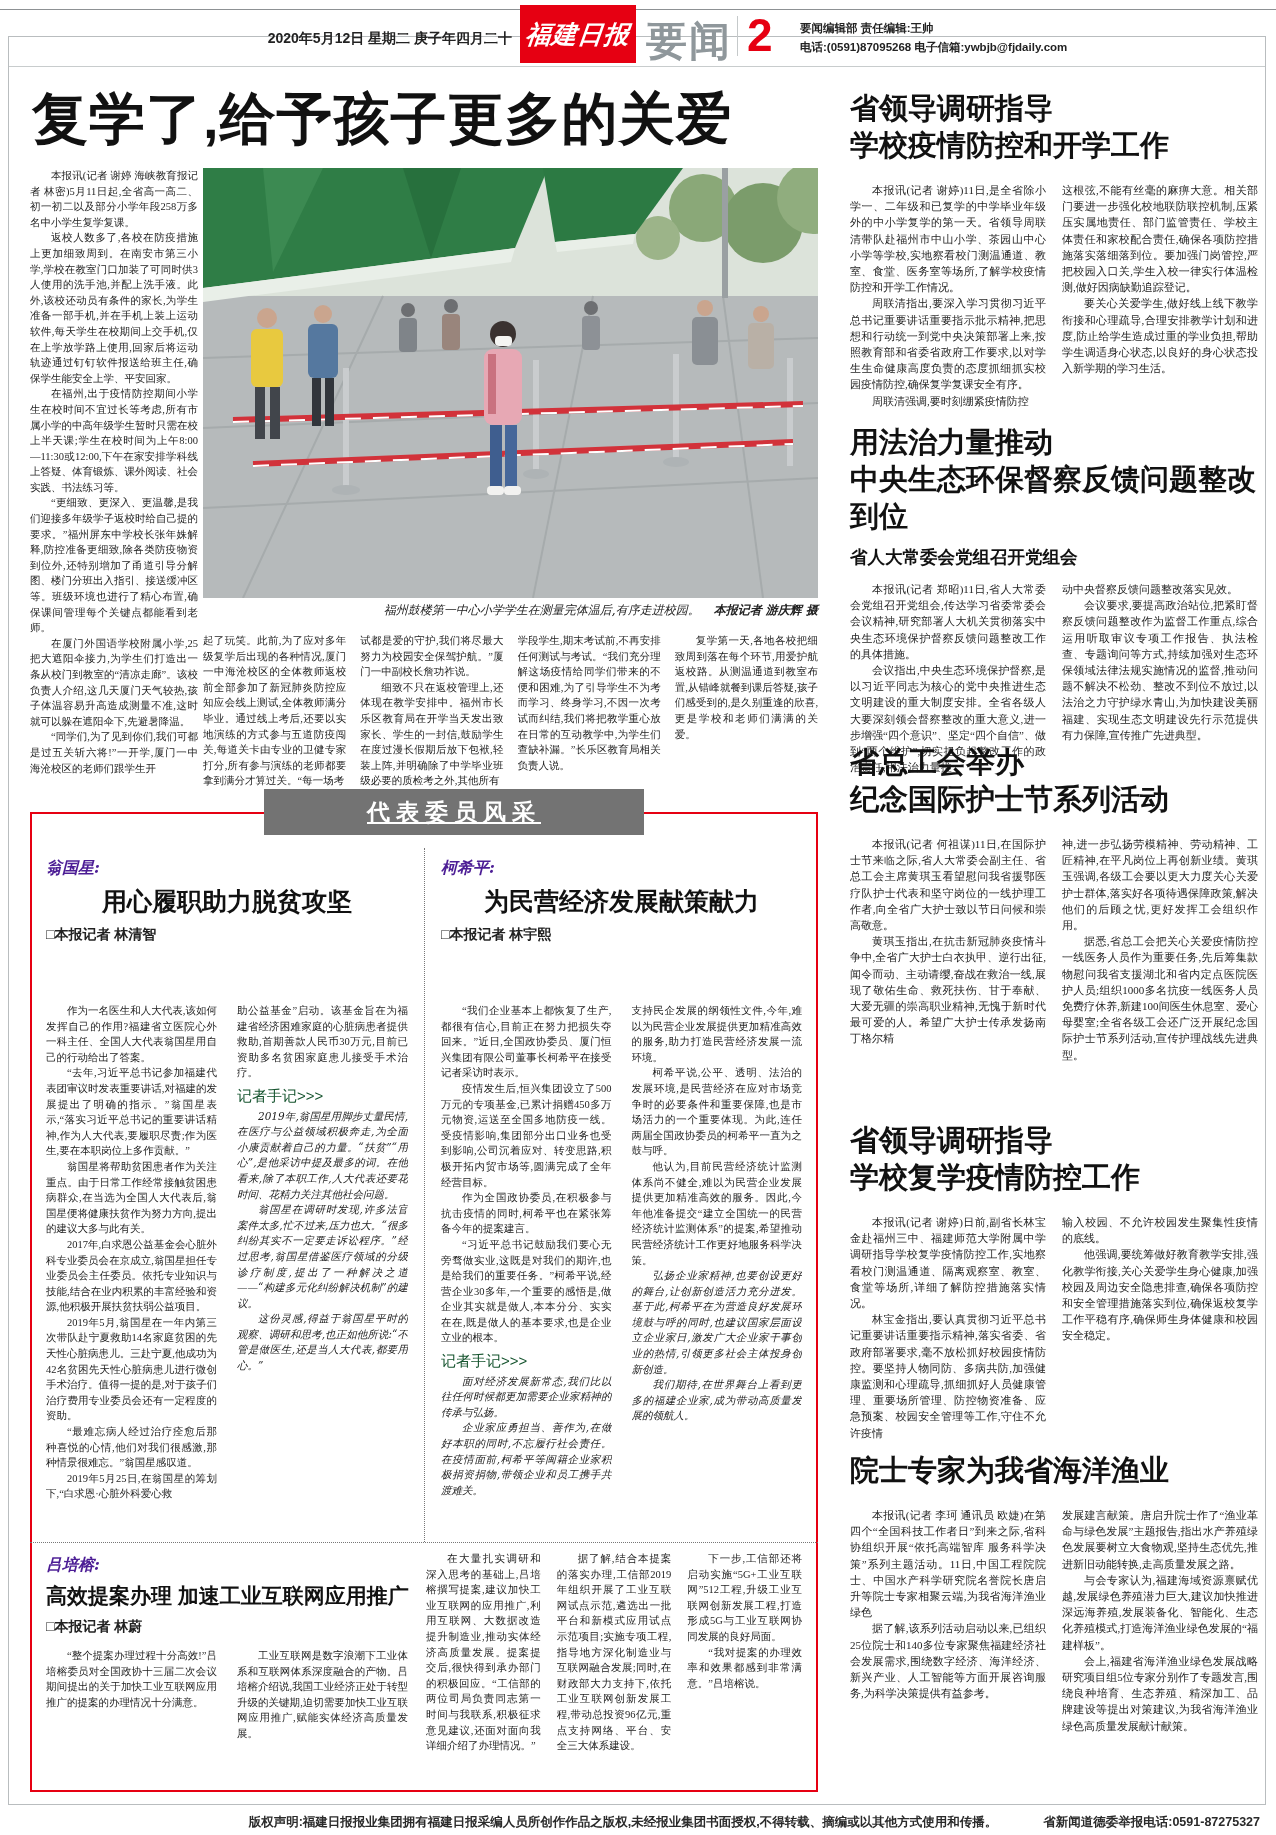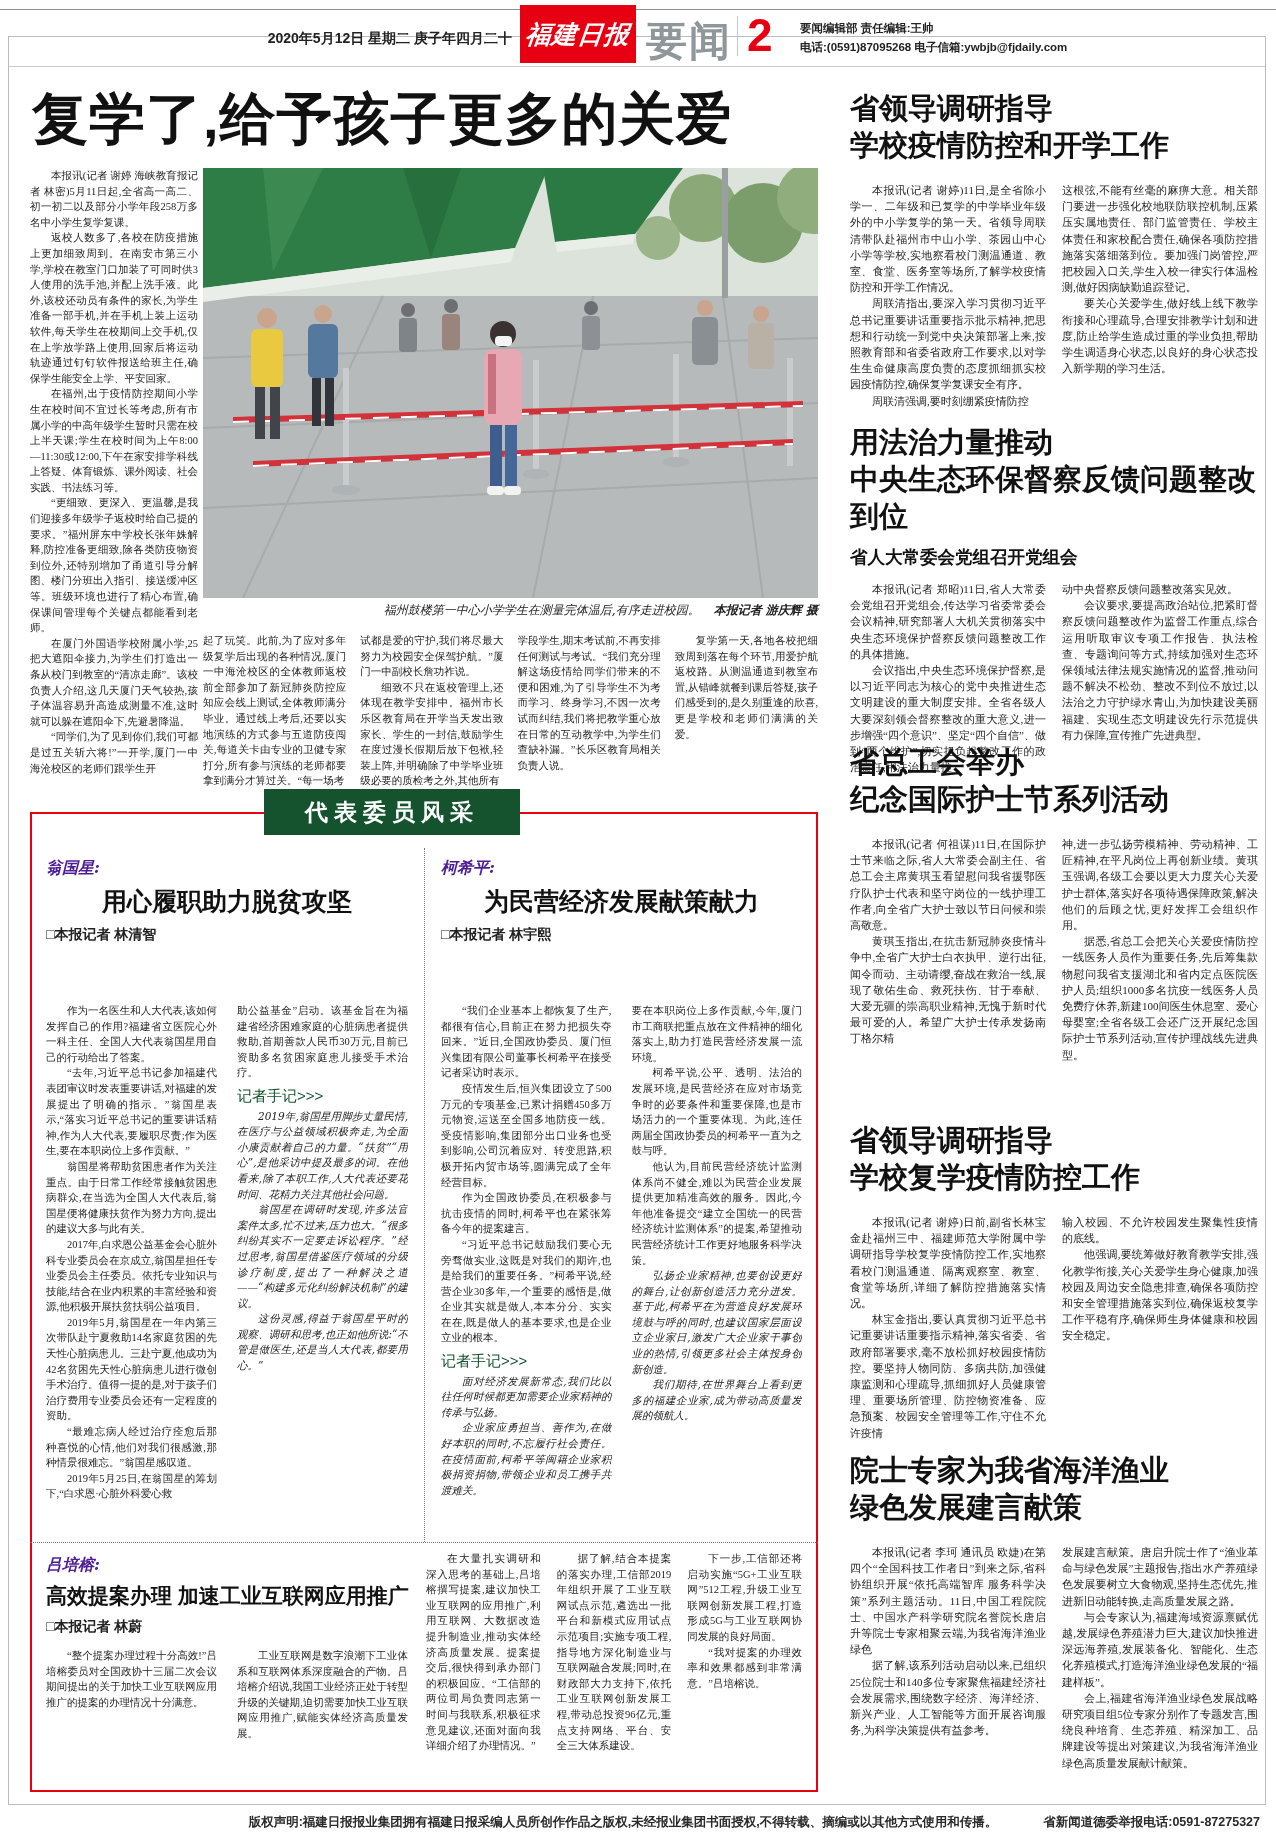--- a/index.html
+++ b/index.html
@@ -44,23 +44,23 @@
   .caption-row { position:absolute; left:203px; top:602px; width:615px; font-size:12px;
     font-style:italic; font-family:"DejaVu Serif","Liberation Serif",serif; color:#222; text-align:right; }
   .caption-row b { font-weight:bold; margin-left:14px; }
   .below-band { position:absolute; left:203px; top:633px; width:615px; height:158px;
     display:flex; gap:14px; }
   .below-band .col { flex:1; height:158px; }
 
   
   .feature-box { position:absolute; left:30px; top:812px; width:788px; height:980px;
     border:2px solid #e60012; }
-  .feature-banner { position:absolute; left:264px; top:789px; width:256px; height:46px;
-    background:#14532d; color:#fff; display:flex; align-items:center; justify-content:center;
-    font-family:"Liberation Sans","DejaVu Sans",sans-serif; font-weight:bold; font-size:23px; letter-spacing:6px; }
+  .feature-banner { position:absolute; left:264px; top:789px; width:380px; height:46px;
+    background:#737373; color:#fff; display:flex; align-items:center; justify-content:center;
+    font-family:"Liberation Sans","DejaVu Sans",sans-serif; font-weight:bold; font-size:23px; letter-spacing:6px;text-decoration:underline; }
   .box-row1 { position:absolute; left:30px; top:848px; width:788px; height:694px; display:flex; }
   .box-article { width:394px; padding:6px 16px 0; }
   .box-article.right { border-left:1px dotted #777; }
   .delegate-name { font-size:16px; font-style:italic; font-family:"DejaVu Serif","Liberation Serif",serif;
     font-weight:bold; color:#4c1d95; margin:4px 0 6px; }
   .delegate-headline { text-align:center; font-family:"Liberation Sans","DejaVu Sans",sans-serif;
     font-weight:900; font-size:25px; color:#111; margin-bottom:8px; white-space:nowrap; }
   .delegate-headline.small { font-size:21px; }
   .delegate-byline { text-align:left; font-family:"Liberation Sans","DejaVu Sans",sans-serif;
     font-weight:bold; font-size:14px; color:#222; margin-bottom:12px; }
@@ -251,21 +251,21 @@
         <div class="col">
             <p>“我们企业基本上都恢复了生产,都很有信心,目前正在努力把损失夺回来。”近日,全国政协委员、厦门恒兴集团有限公司董事长柯希平在接受记者采访时表示。</p>
             <p>疫情发生后,恒兴集团设立了500万元的专项基金,已累计捐赠450多万元物资,运送至全国多地防疫一线。受疫情影响,集团部分出口业务也受到影响,公司沉着应对、转变思路,积极开拓内贸市场等,圆满完成了全年经营目标。</p>
             <p>作为全国政协委员,在积极参与抗击疫情的同时,柯希平也在紧张筹备今年的提案建言。</p>
             <p>“习近平总书记鼓励我们要心无旁骛做实业,这既是对我们的期许,也是给我们的重要任务。”柯希平说,经营企业30多年,一个重要的感悟是,做企业其实就是做人,本本分分、实实在在,既是做人的基本要求,也是企业立业的根本。</p>
             <p class="notes">记者手记&gt;&gt;&gt;</p>
             <p class="kai">面对经济发展新常态,我们比以往任何时候都更加需要企业家精神的传承与弘扬。</p>
             <p class="kai">企业家应勇担当、善作为,在做好本职的同时,不忘履行社会责任。在疫情面前,柯希平等闽籍企业家积极捐资捐物,带领企业和员工携手共渡难关。</p>
           </div>
         <div class="col">
-            <p class="cont">要在本职岗位上多作贡献,今年,厦门市工商联把重点放在文件精神的细化落实上,助力打造民营经济发展一流环境。</p>
+            <p class="cont">支持民企发展的纲领性文件,今年,难以为民营企业发展提供更加精准高效的服务,助力打造民营经济发展一流环境。</p>
             <p>柯希平说,公平、透明、法治的发展环境,是民营经济在应对市场竞争时的必要条件和重要保障,也是市场活力的一个重要体现。为此,连任两届全国政协委员的柯希平一直为之鼓与呼。</p>
             <p>他认为,目前民营经济统计监测体系尚不健全,难以为民营企业发展提供更加精准高效的服务。因此,今年他准备提交“建立全国统一的民营经济统计监测体系”的提案,希望推动民营经济统计工作更好地服务科学决策。</p>
             <p class="kai">弘扬企业家精神,也要创设更好的舞台,让创新创造活力充分迸发。基于此,柯希平在为营造良好发展环境鼓与呼的同时,也建议国家层面设立企业家日,激发广大企业家干事创业的热情,引领更多社会主体投身创新创造。</p>
             <p class="kai">我们期待,在世界舞台上看到更多的福建企业家,成为带动高质量发展的领航人。</p>
           </div>
       </div>
     </article>
   </div>
 
   <div class="box-row2">
@@ -362,21 +362,20 @@
       <div class="col" style="height:232px">
           <p class="cont">输入校园、不允许校园发生聚集性疫情的底线。</p>
           <p>他强调,要统筹做好教育教学安排,强化教学衔接,关心关爱学生身心健康,加强校园及周边安全隐患排查,确保各项防控和安全管理措施落实到位,确保返校复学工作平稳有序,确保师生身体健康和校园安全稳定。</p>
         </div>
     </div>
   </section>
 
   <section class="r-art" style="top:1452px;">
     <div class="r-head">
       <div>院士专家为我省海洋渔业</div>
-      <div>绿色发展建言献策</div>
     </div>
     <div class="r-cols">
       <div class="col" style="height:258px">
           <p>本报讯(记者 李珂 通讯员 欧婕)在第四个“全国科技工作者日”到来之际,省科协组织开展“依托高端智库 服务科学决策”系列主题活动。11日,中国工程院院士、中国水产科学研究院名誉院长唐启升等院士专家相聚云端,为我省海洋渔业绿色</p>
           <p>据了解,该系列活动启动以来,已组织25位院士和140多位专家聚焦福建经济社会发展需求,围绕数字经济、海洋经济、新兴产业、人工智能等方面开展咨询服务,为科学决策提供有益参考。</p>
         </div>
       <div class="col" style="height:258px">
           <p class="cont">发展建言献策。唐启升院士作了“渔业革命与绿色发展”主题报告,指出水产养殖绿色发展要树立大食物观,坚持生态优先,推进新旧动能转换,走高质量发展之路。</p>
           <p>与会专家认为,福建海域资源禀赋优越,发展绿色养殖潜力巨大,建议加快推进深远海养殖,发展装备化、智能化、生态化养殖模式,打造海洋渔业绿色发展的“福建样板”。</p>
           <p>会上,福建省海洋渔业绿色发展战略研究项目组5位专家分别作了专题发言,围绕良种培育、生态养殖、精深加工、品牌建设等提出对策建议,为我省海洋渔业绿色高质量发展献计献策。</p>

